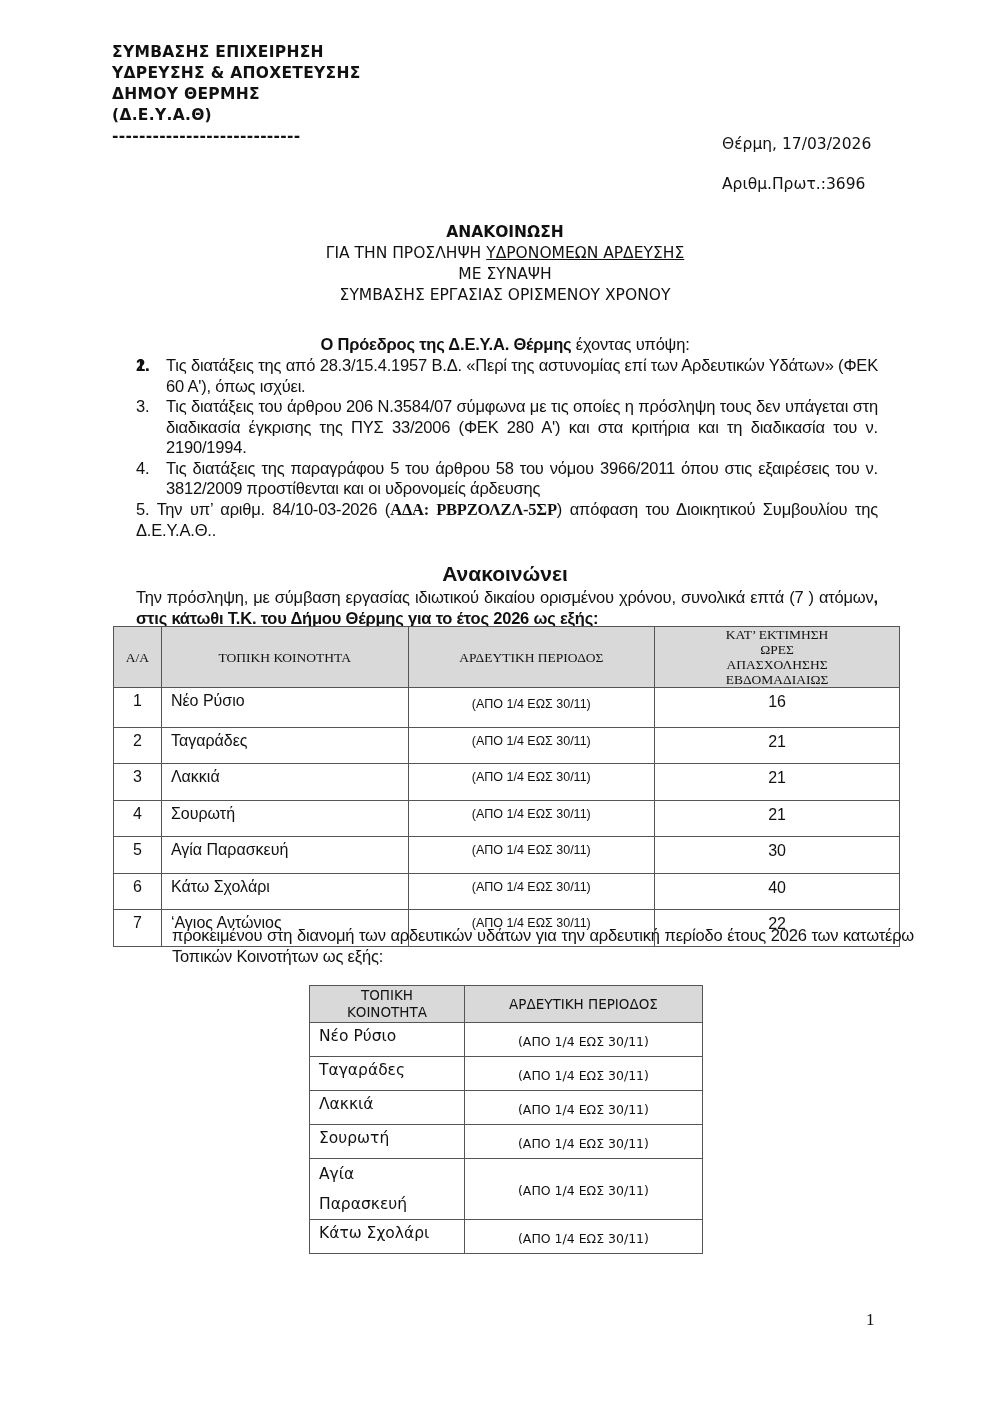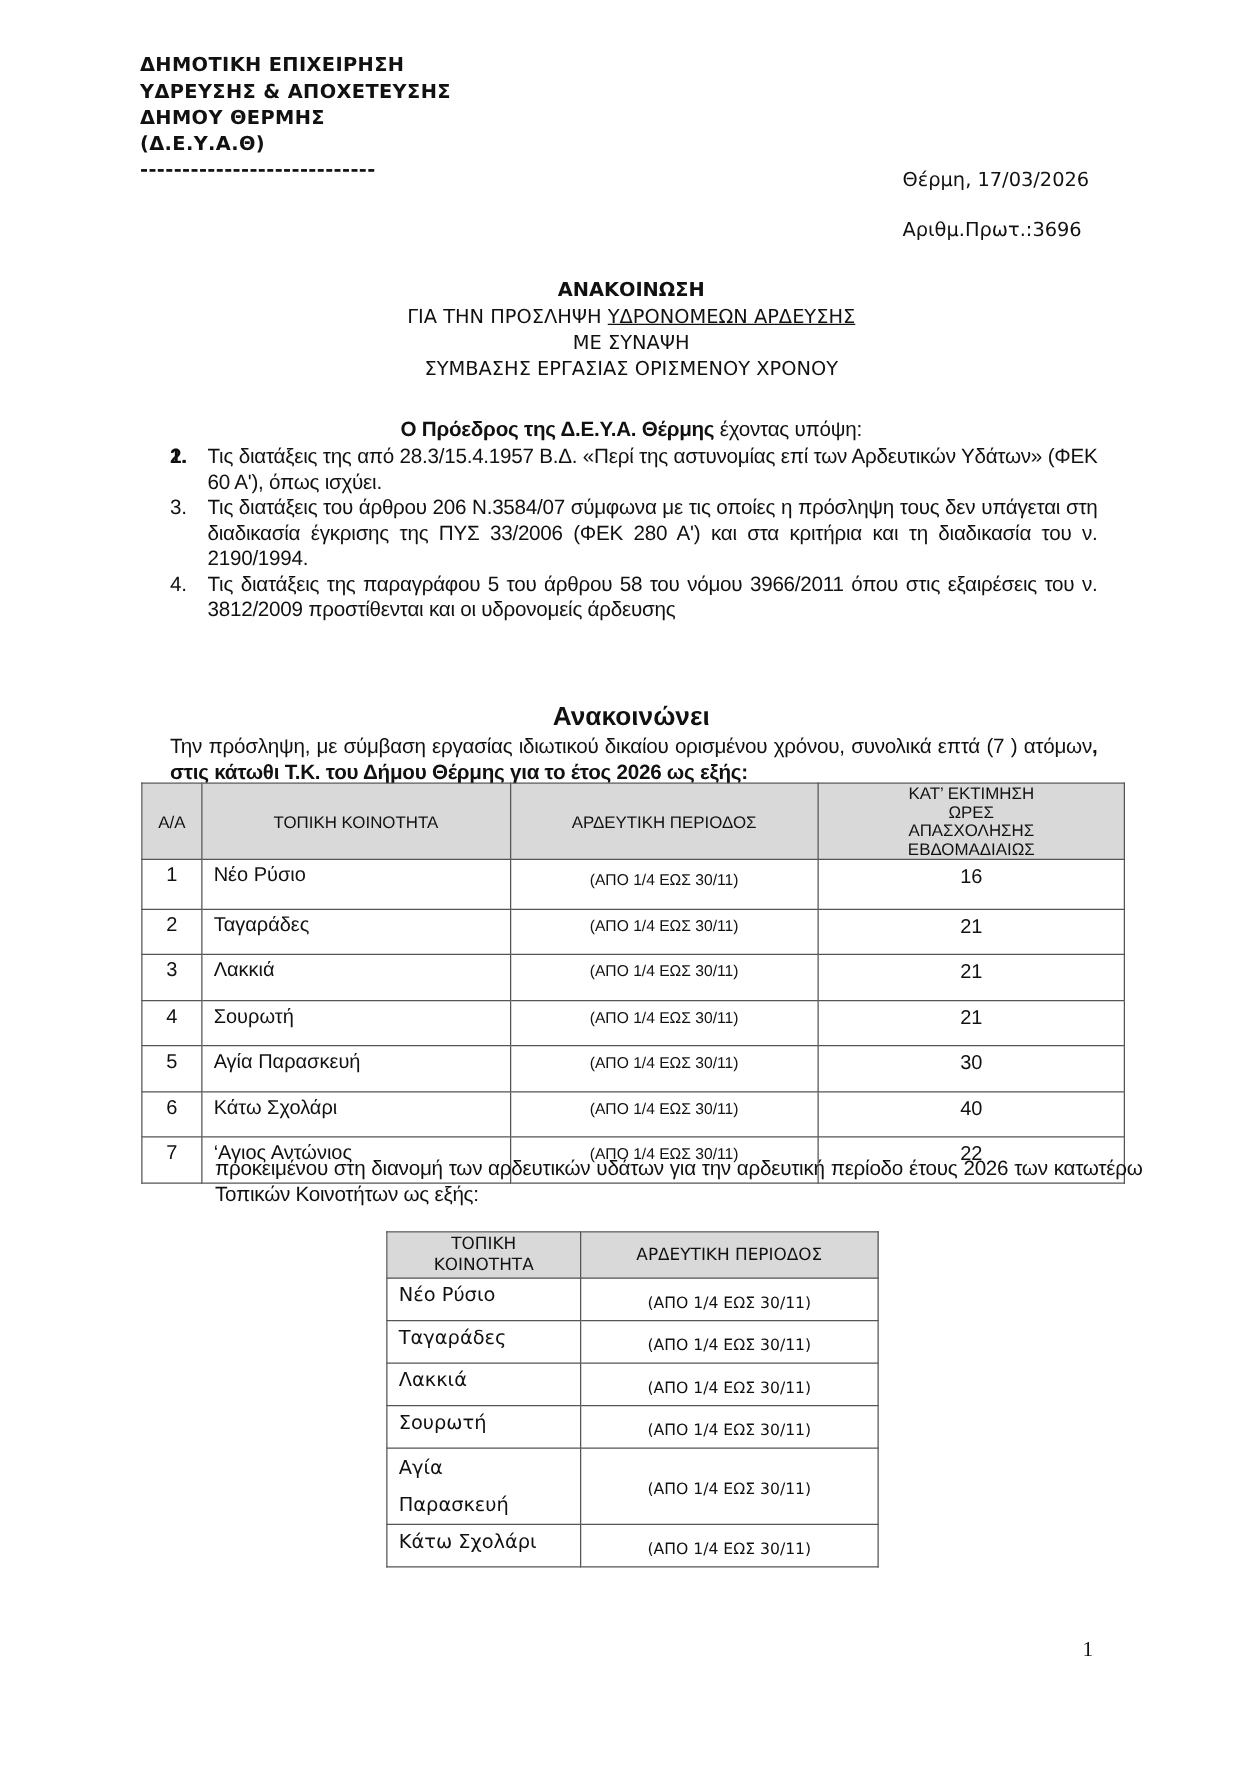--- a/index.html
+++ b/index.html
@@ -17,41 +17,41 @@
   .li { position:relative; padding-left:30px; text-align:justify; text-align-last:left; }
   .li .n { position:absolute; left:0; top:0; }
   .li .n.b { font-weight:bold; }
   .li5 { padding-left:0; }
   .serif-b { font-family:"Liberation Serif", serif; font-weight:bold; }
   .anak { left:0; width:1010px; top:562px; text-align:center; font-weight:bold; font-size:21px; font-family:"Liberation Sans", sans-serif; }
   .para1 { left:136px; top:587px; width:742px; text-align:justify; text-align-last:left; }
   table { border-collapse:collapse; }
   .t1tab { position:absolute; left:113px; top:626px; width:787px; }
   .t1tab td, .t1tab th { border:1.3px solid #555; font-weight:normal; }
-  .t1tab th { background:#d9d9d9; font-family:Liberation Sans, sans-serif; font-size:13.5px; line-height:15px; height:54px; padding:0; }
+  .t1tab th { background:#d9d9d9; font-family:Liberation Serif, serif; font-size:13.5px; line-height:15px; height:54px; padding:0; }
   .t1tab td { height:29.5px; padding:0; font-family:"Liberation Sans", sans-serif; font-size:16px; vertical-align:top; }
   .t1tab td.c-aa { text-align:center; padding-top:4px; }
   .t1tab td.c-name { padding-left:9px; padding-top:4px; }
   .t1tab td.c-per { text-align:center; font-size:12.5px; padding-top:6px; }
   .t1tab td.c-hrs { text-align:center; padding-top:5px; }
   .para2 { left:136px; top:925px; width:742px; text-align:justify; text-align-last:left;margin-left:36px; }
   .t2tab { position:absolute; left:309px; top:985px; width:394px; }
   .t2tab td, .t2tab th { border:1.3px solid #555; font-weight:normal; }
   .t2tab th { background:#d9d9d9; font-size:13.5px; line-height:17px; height:36px; padding:0; }
   .t2tab td { height:30px; padding:0; font-size:15.5px; vertical-align:top; }
   .t2tab td.c-name { padding-left:9px; padding-top:3px; line-height:30px; }
   .t2tab td.c-name.tall { line-height:30px; padding-top:0; }
   .t2tab td.c-per { text-align:center; font-size:12.5px; vertical-align:middle; padding-top:3px; }
   .pageno { left:866px; top:1310px; font-family:"Liberation Serif", serif; font-size:17px; }
 </style>
 </head>
 <body>
 
 <div class="abs org">
-  <div>ΔΗΜΟΤΙΚΗ  ΕΠΙΧΕΙΡΗΣΗ</div>
+  <div>ΣΥΜΒΑΣΗΣ  ΕΠΙΧΕΙΡΗΣΗ</div>
   <div>ΥΔΡΕΥΣΗΣ &amp; ΑΠΟΧΕΤΕΥΣΗΣ</div>
   <div>ΔΗΜΟΥ  ΘΕΡΜΗΣ</div>
   <div>(Δ.Ε.Υ.Α.Θ)</div>
   <div>----------------------------</div>
 </div>
 <div class="abs addr">
 </div>
 <div class="abs right" style="top:135px;">Θέρμη, 17/03/2026</div>
 <div class="abs right" style="top:175px;text-align:right;">Αριθμ.Πρωτ.:3696</div>
 
@@ -74,20 +74,23 @@
     <span class="n b">2.</span>
     <span>Τις διατάξεις της από 28.3/15.4.1957 Β.Δ. «Περί της αστυνομίας επί των Αρδευτικών Υδάτων» (ΦΕΚ 60 Α'), όπως ισχύει.</span>
   </div>
   <div class="li">
     <span class="n">3.</span>
     <span>Τις διατάξεις του άρθρου  206 Ν.3584/07 σύμφωνα με τις οποίες η πρόσληψη τους δεν υπάγεται στη διαδικασία έγκρισης της ΠΥΣ 33/2006 (ΦΕΚ 280 Α') και στα κριτήρια και τη διαδικασία του ν. 2190/1994.</span>
   </div>
   <div class="li">
     <span class="n">4.</span>
     <span>Τις διατάξεις της παραγράφου 5 του άρθρου 58 του νόμου 3966/2011 όπου στις εξαιρέσεις του ν. 3812/2009  προστίθενται και οι υδρονομείς άρδευσης</span>
+  </div>
+  <div class="li li5">
+    <span>5.</span><span>  Την υπ’ αριθμ. 84/10-03-2026 (</span><span class="serif-b">ΑΔΑ: ΡΒΡΖΟΛΖΛ-5ΣΡ</span><span>) απόφαση του Διοικητικού Συμβουλίου της Δ.Ε.Υ.Α.Θ..</span>
   </div>
 </div>
 
 <div class="abs anak">Ανακοινώνει</div>
 <div class="abs para1 cond">
   <span>Την πρόσληψη, με σύμβαση εργασίας ιδιωτικού δικαίου ορισμένου χρόνου, συνολικά επτά   (7 ) ατόμων</span><b>, στις κάτωθι Τ.Κ. του Δήμου Θέρμης για το έτος 2026 ως εξής:</b>
 </div>
 
 <table class="t1tab">
   <colgroup>

